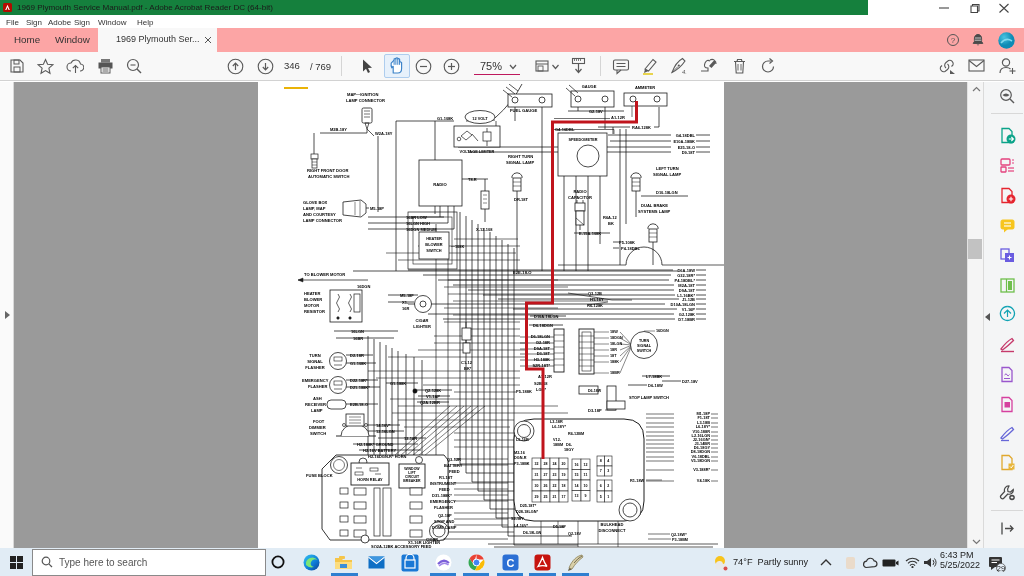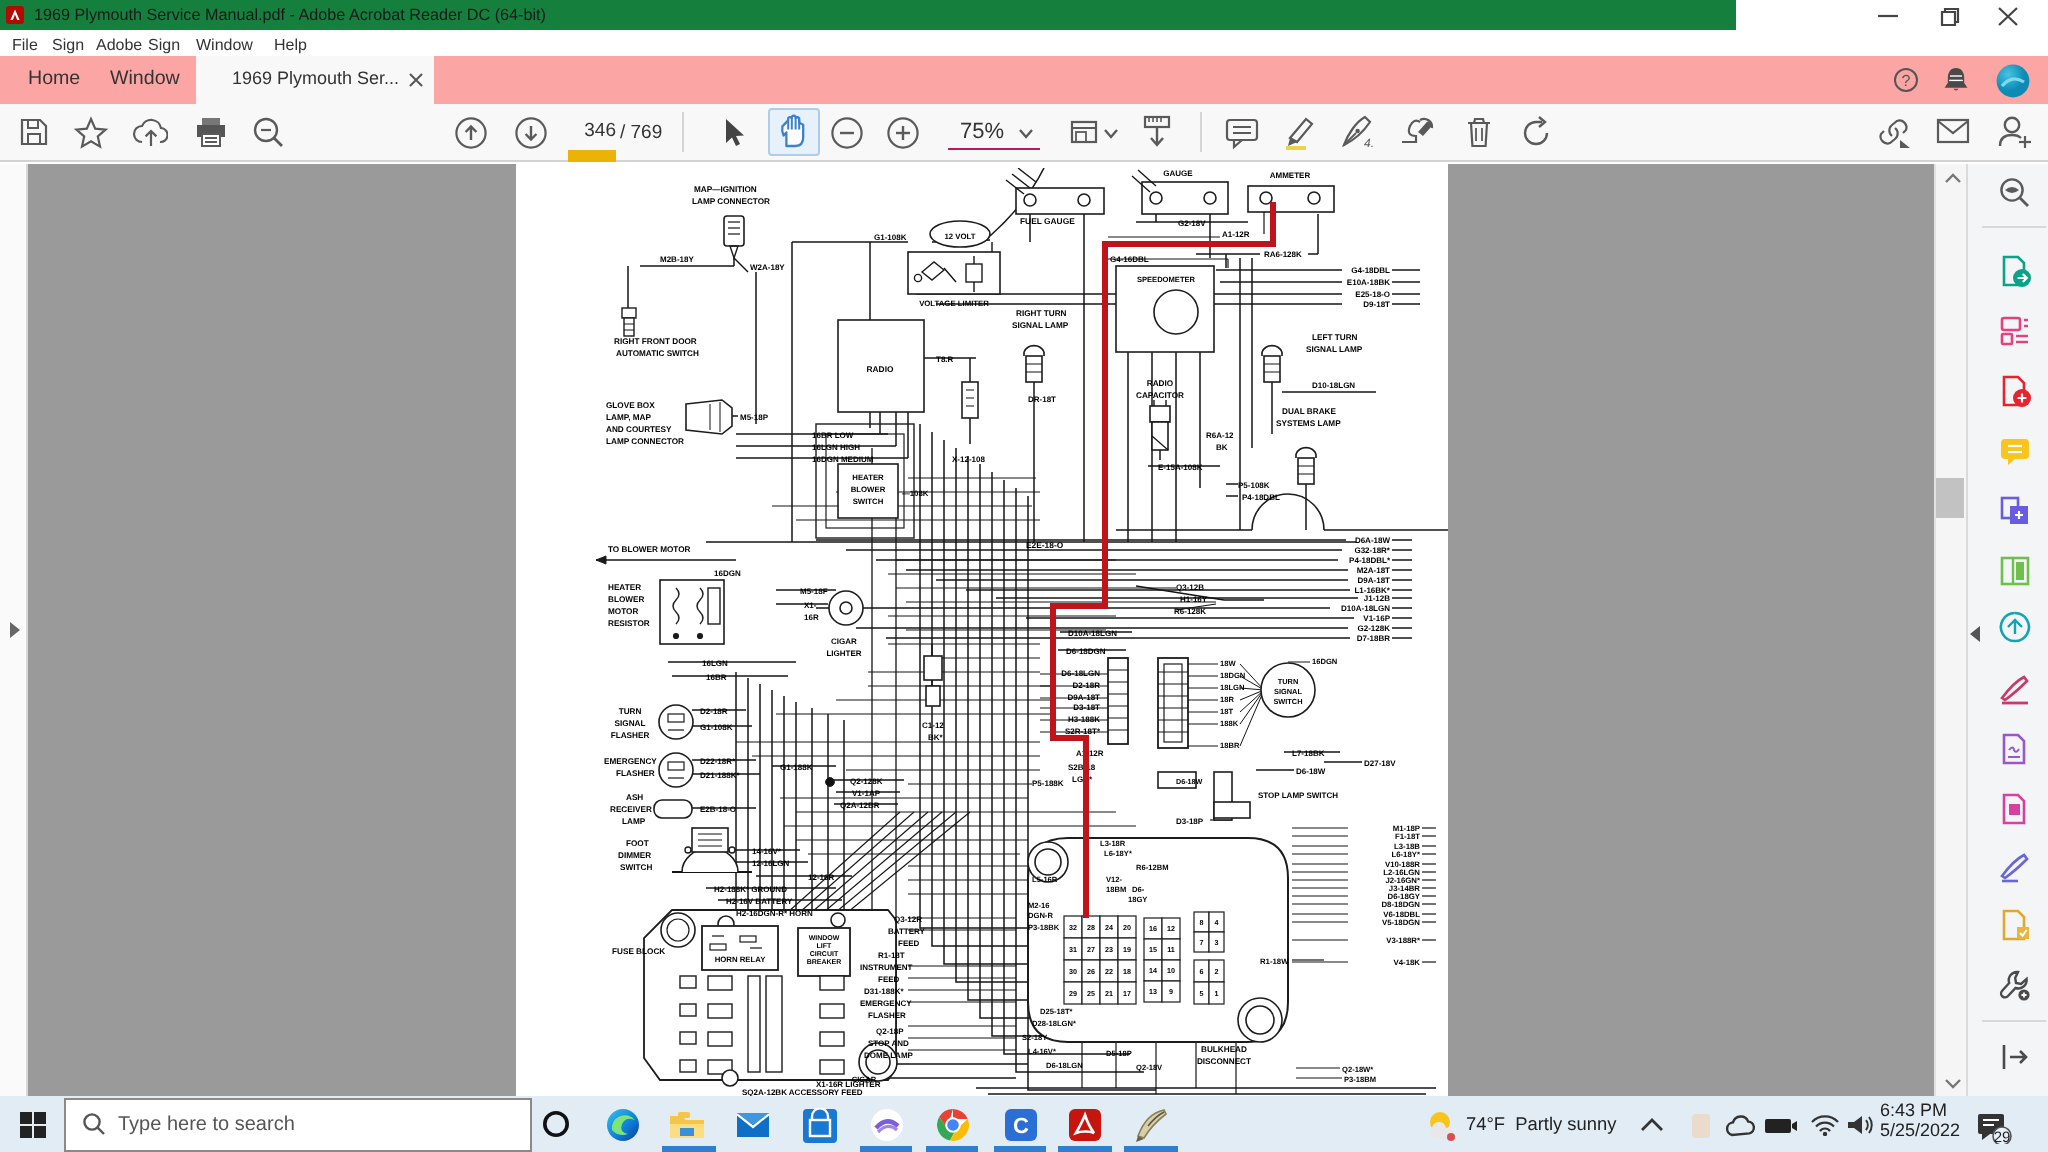--- a/index.html
+++ b/index.html
@@ -755,21 +755,21 @@
     <line x1="11" y1="11" x2="15" y2="15" stroke="#5a5a5a" stroke-width="1.4"></line>
   </svg>
 <svg class="abs" style="left:227px;top:58px" width="17" height="17" viewBox="0 0 17 17">
     <circle cx="8.5" cy="8.5" r="7.3" fill="none" stroke="#5a5a5a" stroke-width="1.1"></circle>
     <path d="M8.5,12 L8.5,5.5 M5.8,8 L8.5,5.2 L11.2,8" fill="none" stroke="#5a5a5a" stroke-width="1.2"></path>
   </svg>
 <svg class="abs" style="left:257px;top:58px" width="17" height="17" viewBox="0 0 17 17">
     <circle cx="8.5" cy="8.5" r="7.3" fill="none" stroke="#5a5a5a" stroke-width="1.1"></circle>
     <path d="M8.5,5 L8.5,11.5 M5.8,9 L8.5,11.8 L11.2,9" fill="none" stroke="#5a5a5a" stroke-width="1.2"></path>
   </svg>
-<div class="abs" style="left:284px;top:60px;width:24px;text-align:right;font-size:9.5px;color:#333;border-bottom:6px solid #eab308;padding-bottom:4px">346</div>
+<div class="abs" style="left:284px;top:60px;width:24px;text-align:left;font-size:9.5px;color:#333;border-bottom:2px solid #eab308;padding-bottom:16px">346</div>
 <div class="abs" style="left:310px;top:61px;font-size:9.5px;color:#333">/ 769</div>
 <div class="abs" style="left:341px;top:56px;width:1px;height:20px;background:#d5d5d5"></div>
 <svg class="abs" style="left:359px;top:58px" width="15" height="17" viewBox="0 0 15 17">
     <path d="M4,1.5 L4,13.5 L7,10.8 L9,15 L11,14 L9,10 L13,9.7 Z" fill="#444"></path>
   </svg>
 <div class="abs" style="left:384px;top:54px;width:26px;height:24px;background:#e7f1fb;border:1px solid #aecdee;border-radius:2px"></div>
 <svg class="abs" style="left:388px;top:56px" width="18" height="19" viewBox="0 0 18 19">
     <path d="M5.2,17 L5.2,10.2 L3.8,11.8 A7.5 7.5 0 0 1 3.2,7.2 L6.1,4.2 L6.1,3 Q7,2.2 7.9,2.9 L7.9,2.3 Q8.9,1.5 9.8,2.3 L9.8,2.9 Q10.8,2.3 11.6,3.1 L11.6,5.4 L13.6,6.4 L13.6,12.5 Q13.6,17 9.8,17 Z" fill="#fff" stroke="#3b82c8" stroke-width="1.15" stroke-linejoin="round"></path>
     <path d="M6.1,4.5 L6.1,8.8 M7.9,3 L7.9,8.8 M9.8,3 L9.8,8.8 M11.6,4 L11.6,8.8" stroke="#3b82c8" stroke-width="1" fill="none"></path>
   </svg>

